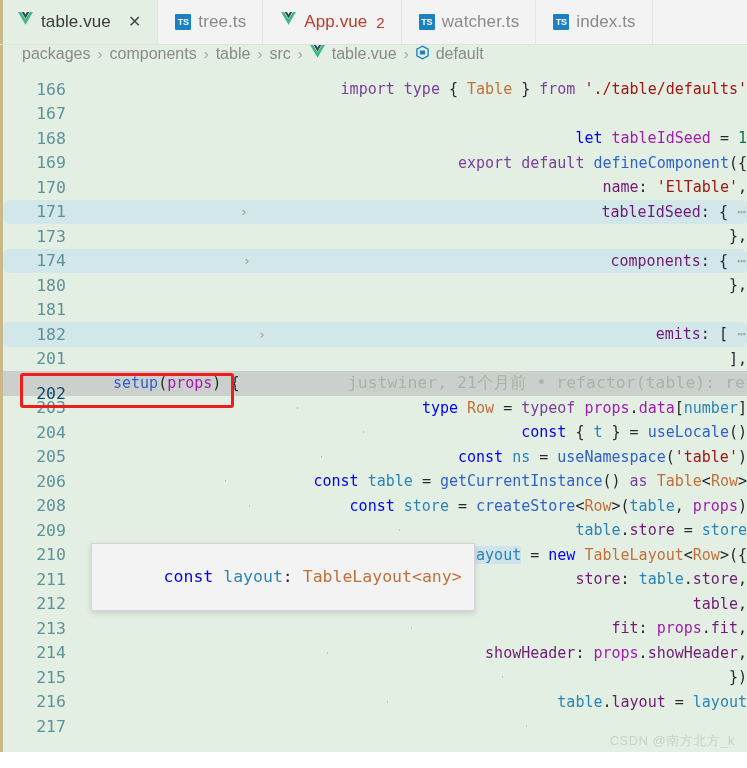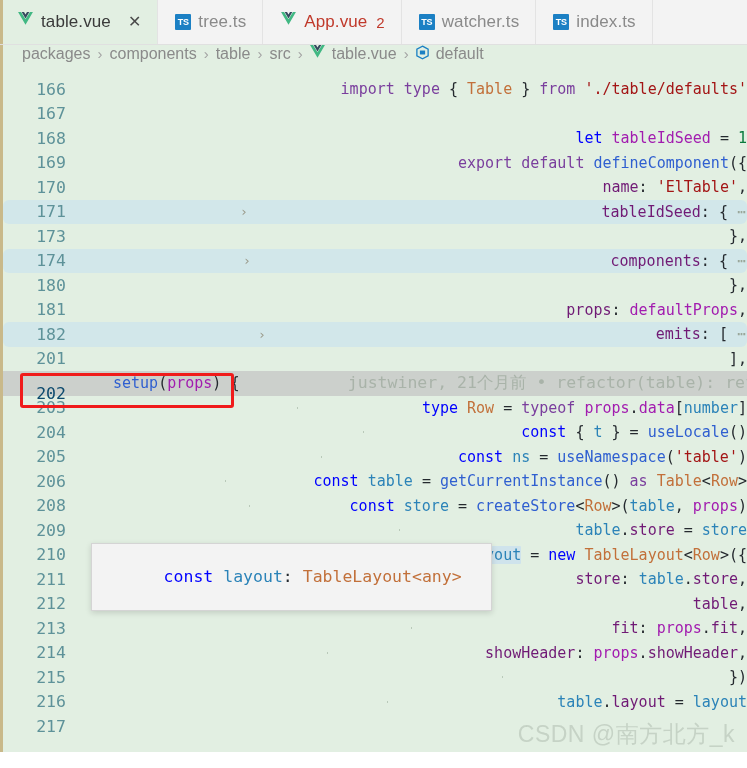--- a/index.html
+++ b/index.html
@@ -192,34 +192,34 @@
     pointer-events: none;
     z-index: 40;
   }
 
   
   .tooltip {
     position: absolute;
     background: #f3f3f3;
     border: 1px solid #d4d4d4;
     box-shadow: 0 2px 6px rgba(0,0,0,.14);
-    padding: 4px 29px 5px 12px;
+    padding: 4px 12px 5px 12px;
     font-family: "DejaVu Sans Mono", monospace;
     font-size: 16.5px;
     white-space: pre;
     z-index: 60;
   }
 
   
   .watermark {
     position: absolute;
     right: 12px;
     bottom: 18px;
     color: #c6d3c6;
-    font-size: 23px;
+    font-size: 13px;
     font-family: "Liberation Sans", sans-serif;
     z-index: 30;
     user-select: none;
     letter-spacing: .5px;
   }
 </style>
 </head>
 <body>
 
 <div id="app">
@@ -353,21 +353,20 @@
         <span class="ln">180</span>
         <span class="chev"></span>
         <span class="guard"></span>
         <span class="code">  <span class="pl">},</span></span>
       </div>
 
       <div class="line">
         <span class="ln">181</span>
         <span class="chev"></span>
         <span class="guard"></span>
-        <span class="code">  <span class="prop">props</span><span class="pl">:</span> <span class="var">defaultProps</span><span class="pl">,</span></span>
       </div>
 
       <div class="line fold-hl">
         <span class="ln">182</span>
         <span class="chev">›</span>
         <span class="guard"></span>
         <span class="code">  <span class="prop">emits</span><span class="pl">:</span> <span class="pl">[</span> <span class="ellipsis">⋯</span></span>
       </div>
 
       <div class="line">

